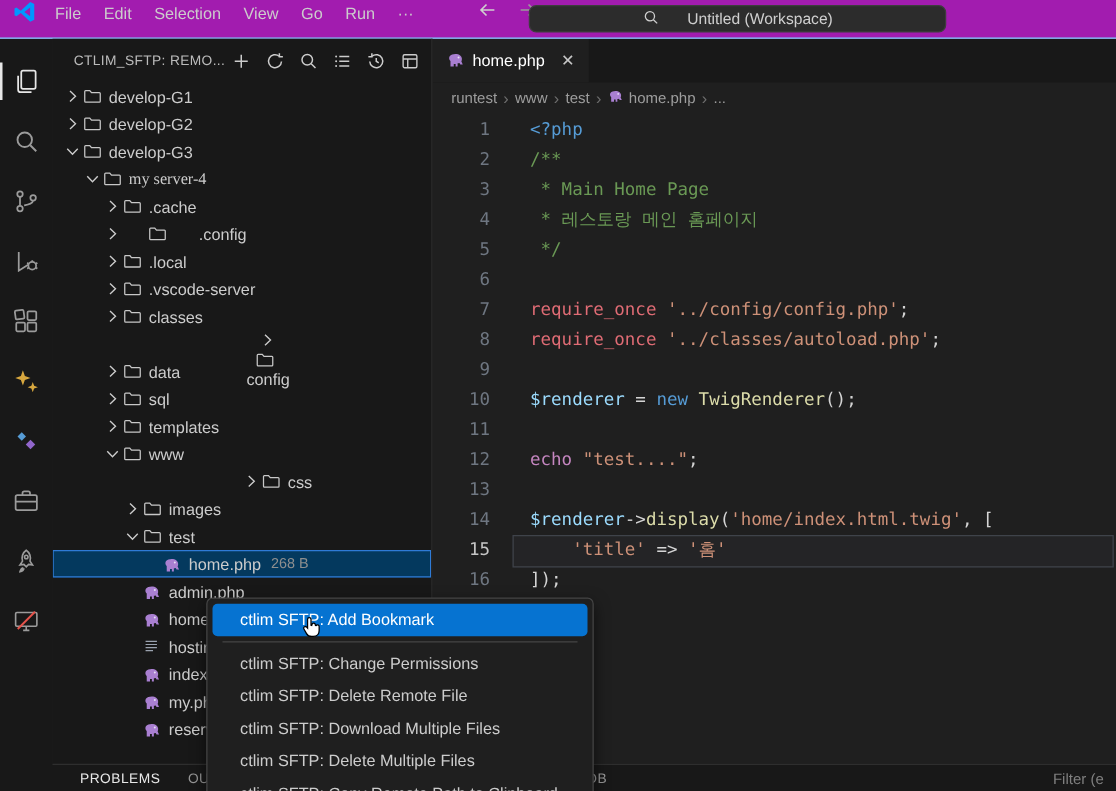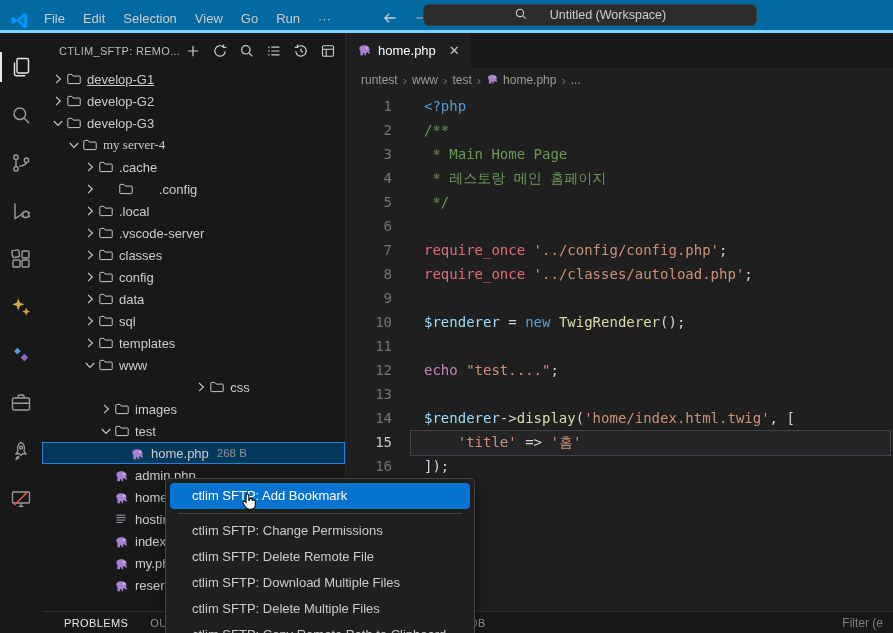--- a/index.html
+++ b/index.html
@@ -1,20 +1,20 @@
 <!DOCTYPE html>
 <html><head>
 <meta charset="utf-8">
 <style>
   html,body{margin:0;padding:0}
   body{width:893px;height:633px;overflow:hidden;background:#1f1f1f;color:#ccc;
        font-family:"Liberation Sans",sans-serif;position:relative;user-select:none}
   
-  .titlebar{height:30px;background:#0369a1;border-bottom:3px solid #7dd3fc;
-            display:flex;align-items:flex-end;position:relative}
+  .titlebar{height:30px;background:#a21caf;border-bottom:1px solid #7dd3fc;
+            display:flex;align-items:flex-start;position:relative}
   .logo{margin:0 6px 0 10px;display:flex}
   .menus{display:flex;align-items:center}
   .menu-item{padding:0 9px;font-size:13px;height:22px;line-height:22px;border-radius:5px;color:#cccccc}
   .nav{display:flex;gap:16px;margin-left:42px;color:#cfcfcf;align-items:center}
   .nav .dim{color:#9a9a9a}
   .cmdcenter{position:absolute;left:423px;top:4px;width:332px;height:20px;background:#2c2c2c;
              border:1px solid #3d3d3d;border-radius:6px;display:flex;align-items:center;
              justify-content:center;gap:22px;font-size:12.5px;color:#cfcfcf}
   
   .main{display:flex;height:603px}
@@ -221,21 +221,21 @@
           </span>
           <span class="stool">
             <svg width="16" height="16" viewBox="0 0 16 16" fill="none" stroke="currentColor" stroke-width="1.1">
               <rect x="2.5" y="2.8" width="11" height="10.4" rx="1.2"></rect>
               <path d="M2.5 6.2h11M6.2 6.2v7"></path>
             </svg>
           </span>
         </div>
     </div>
     <div class="tree" id="tree">
-        <div class="trow" style="padding-left: 8px; text-decoration: underline;">
+        <div class="trow" style="padding-left: 8px;">
           <span class="chev">
             <svg width="16" height="16" viewBox="0 0 16 16" fill="none" stroke="currentColor" stroke-width="1.1">
               <path d="m6 3.8 4.4 4.2L6 12.2"></path>
             </svg>
           </span>
           <span class="fic">
             <svg width="16" height="16" viewBox="0 0 16 16" fill="none" stroke="currentColor" stroke-width="1">
               <path d="M1.8 4.1c0-.4.3-.7.7-.7h3.3l1.4 1.7h6.3c.4 0 .7.3.7.7v6.1c0 .4-.3.7-.7.7H2.5c-.4 0-.7-.3-.7-.7z"></path>
             </svg>
           </span>
@@ -338,21 +338,21 @@
               <path d="m6 3.8 4.4 4.2L6 12.2"></path>
             </svg>
           </span>
           <span class="fic">
             <svg width="16" height="16" viewBox="0 0 16 16" fill="none" stroke="currentColor" stroke-width="1">
               <path d="M1.8 4.1c0-.4.3-.7.7-.7h3.3l1.4 1.7h6.3c.4 0 .7.3.7.7v6.1c0 .4-.3.7-.7.7H2.5c-.4 0-.7-.3-.7-.7z"></path>
             </svg>
           </span>
           <span class="lbl">classes</span>
         </div>
-        <div class="trow" style="padding-left: 40px;">
+        <div class="trow" style="padding-left: 40px; flex-direction: column;">
           <span class="chev">
             <svg width="16" height="16" viewBox="0 0 16 16" fill="none" stroke="currentColor" stroke-width="1.1">
               <path d="m6 3.8 4.4 4.2L6 12.2"></path>
             </svg>
           </span>
           <span class="fic">
             <svg width="16" height="16" viewBox="0 0 16 16" fill="none" stroke="currentColor" stroke-width="1">
               <path d="M1.8 4.1c0-.4.3-.7.7-.7h3.3l1.4 1.7h6.3c.4 0 .7.3.7.7v6.1c0 .4-.3.7-.7.7H2.5c-.4 0-.7-.3-.7-.7z"></path>
             </svg>
           </span>

